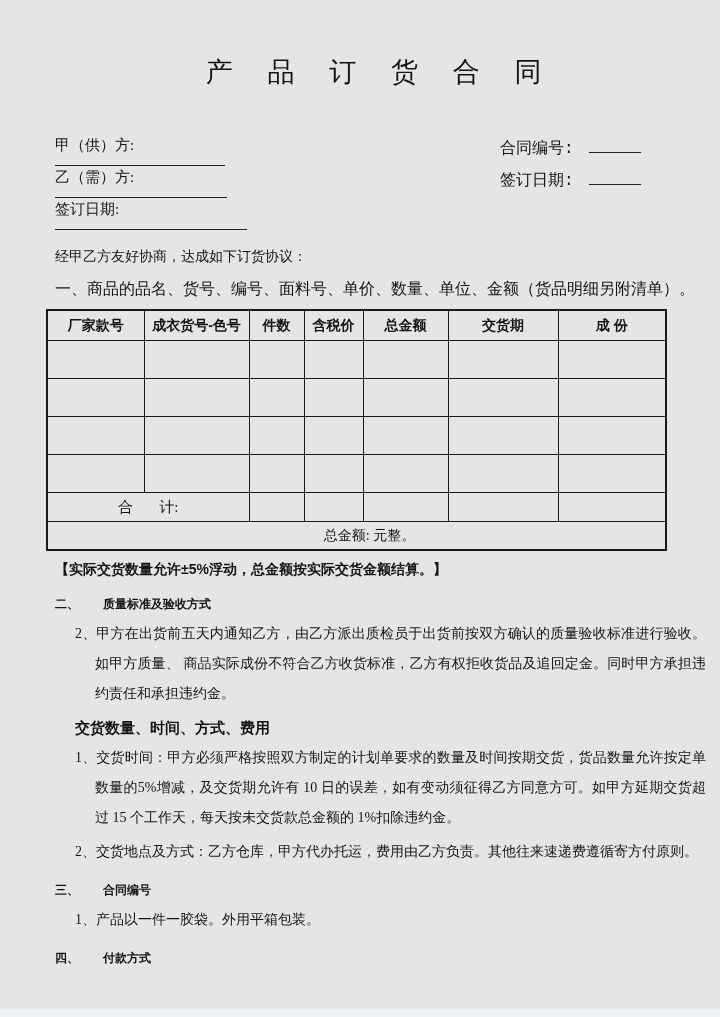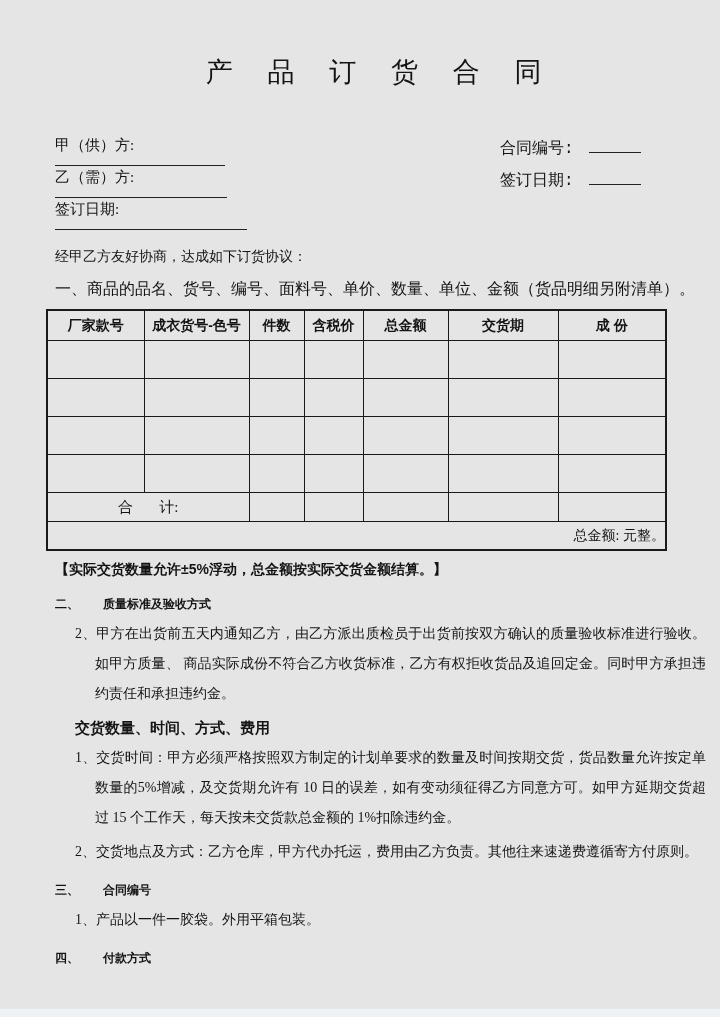--- a/index.html
+++ b/index.html
@@ -47,21 +47,21 @@
   .order-table td,.order-table th{
     border:1px solid #1a1a1a;padding:0;overflow:hidden;margin-top:37px;
   }
   .order-table th{
     height:29px;font-size:14px;font-weight:700;text-align:center;
     font-family:"Liberation Sans", sans-serif;white-space:pre;
   }
   .order-table td.body-cell{height:37px;}
   .total-row td{height:28px;}
   .total-label{font-size:15px;text-align:center;white-space:pre;}
-  .amount-row td{height:27px;font-size:14px;padding-left:26px;text-align:right;}
+  .amount-row td{height:27px;font-size:14px;padding-left:26px;text-align:center;}
 
   .note-line{
     margin-top:10px;font-size:14px;font-weight:700;
     font-family:"Liberation Sans", sans-serif;
   }
 
   
   .sec-heading{
     margin-top:14px;font-size:12px;font-weight:700;line-height:22px;
     font-family:"Liberation Sans", sans-serif;

